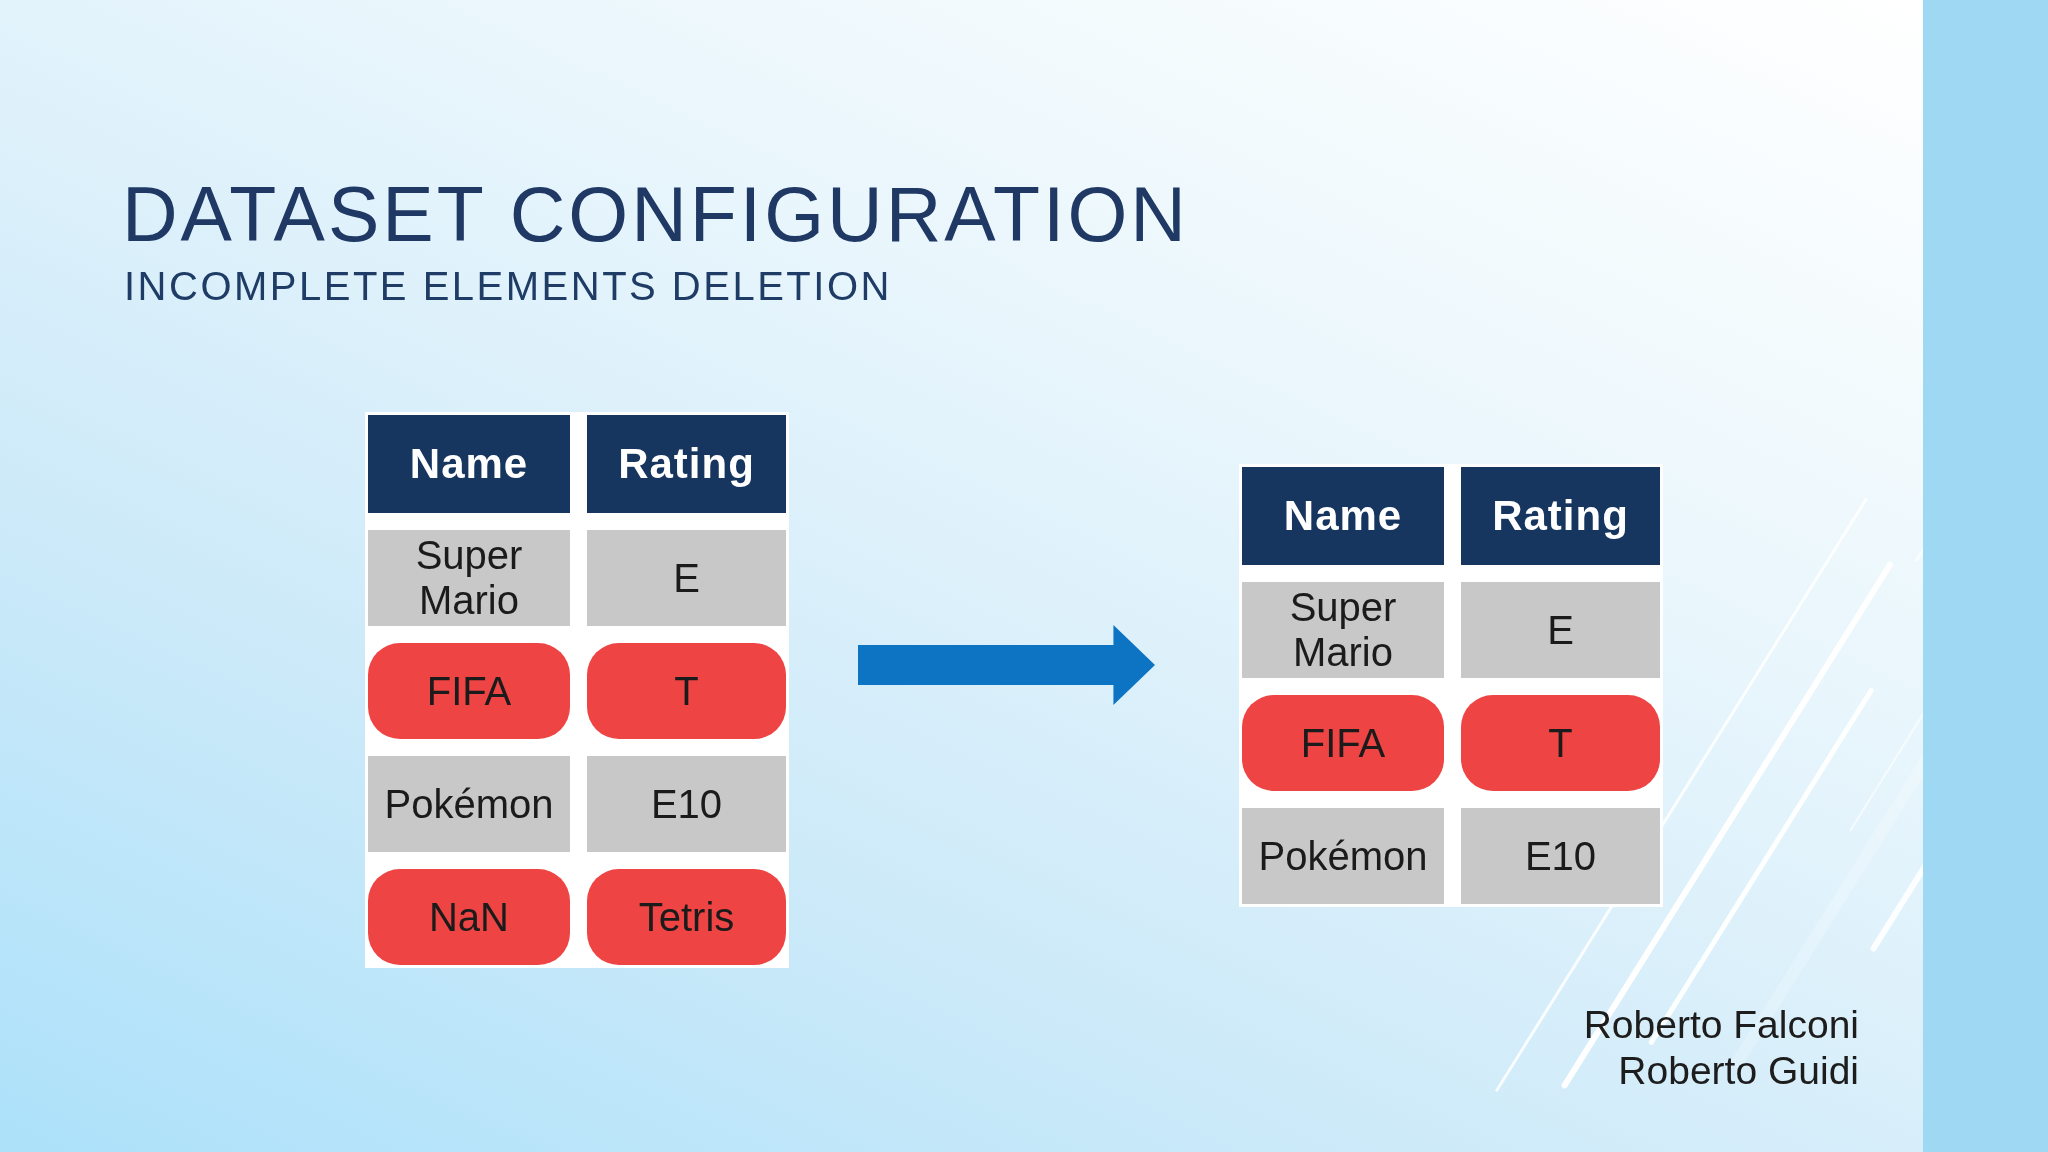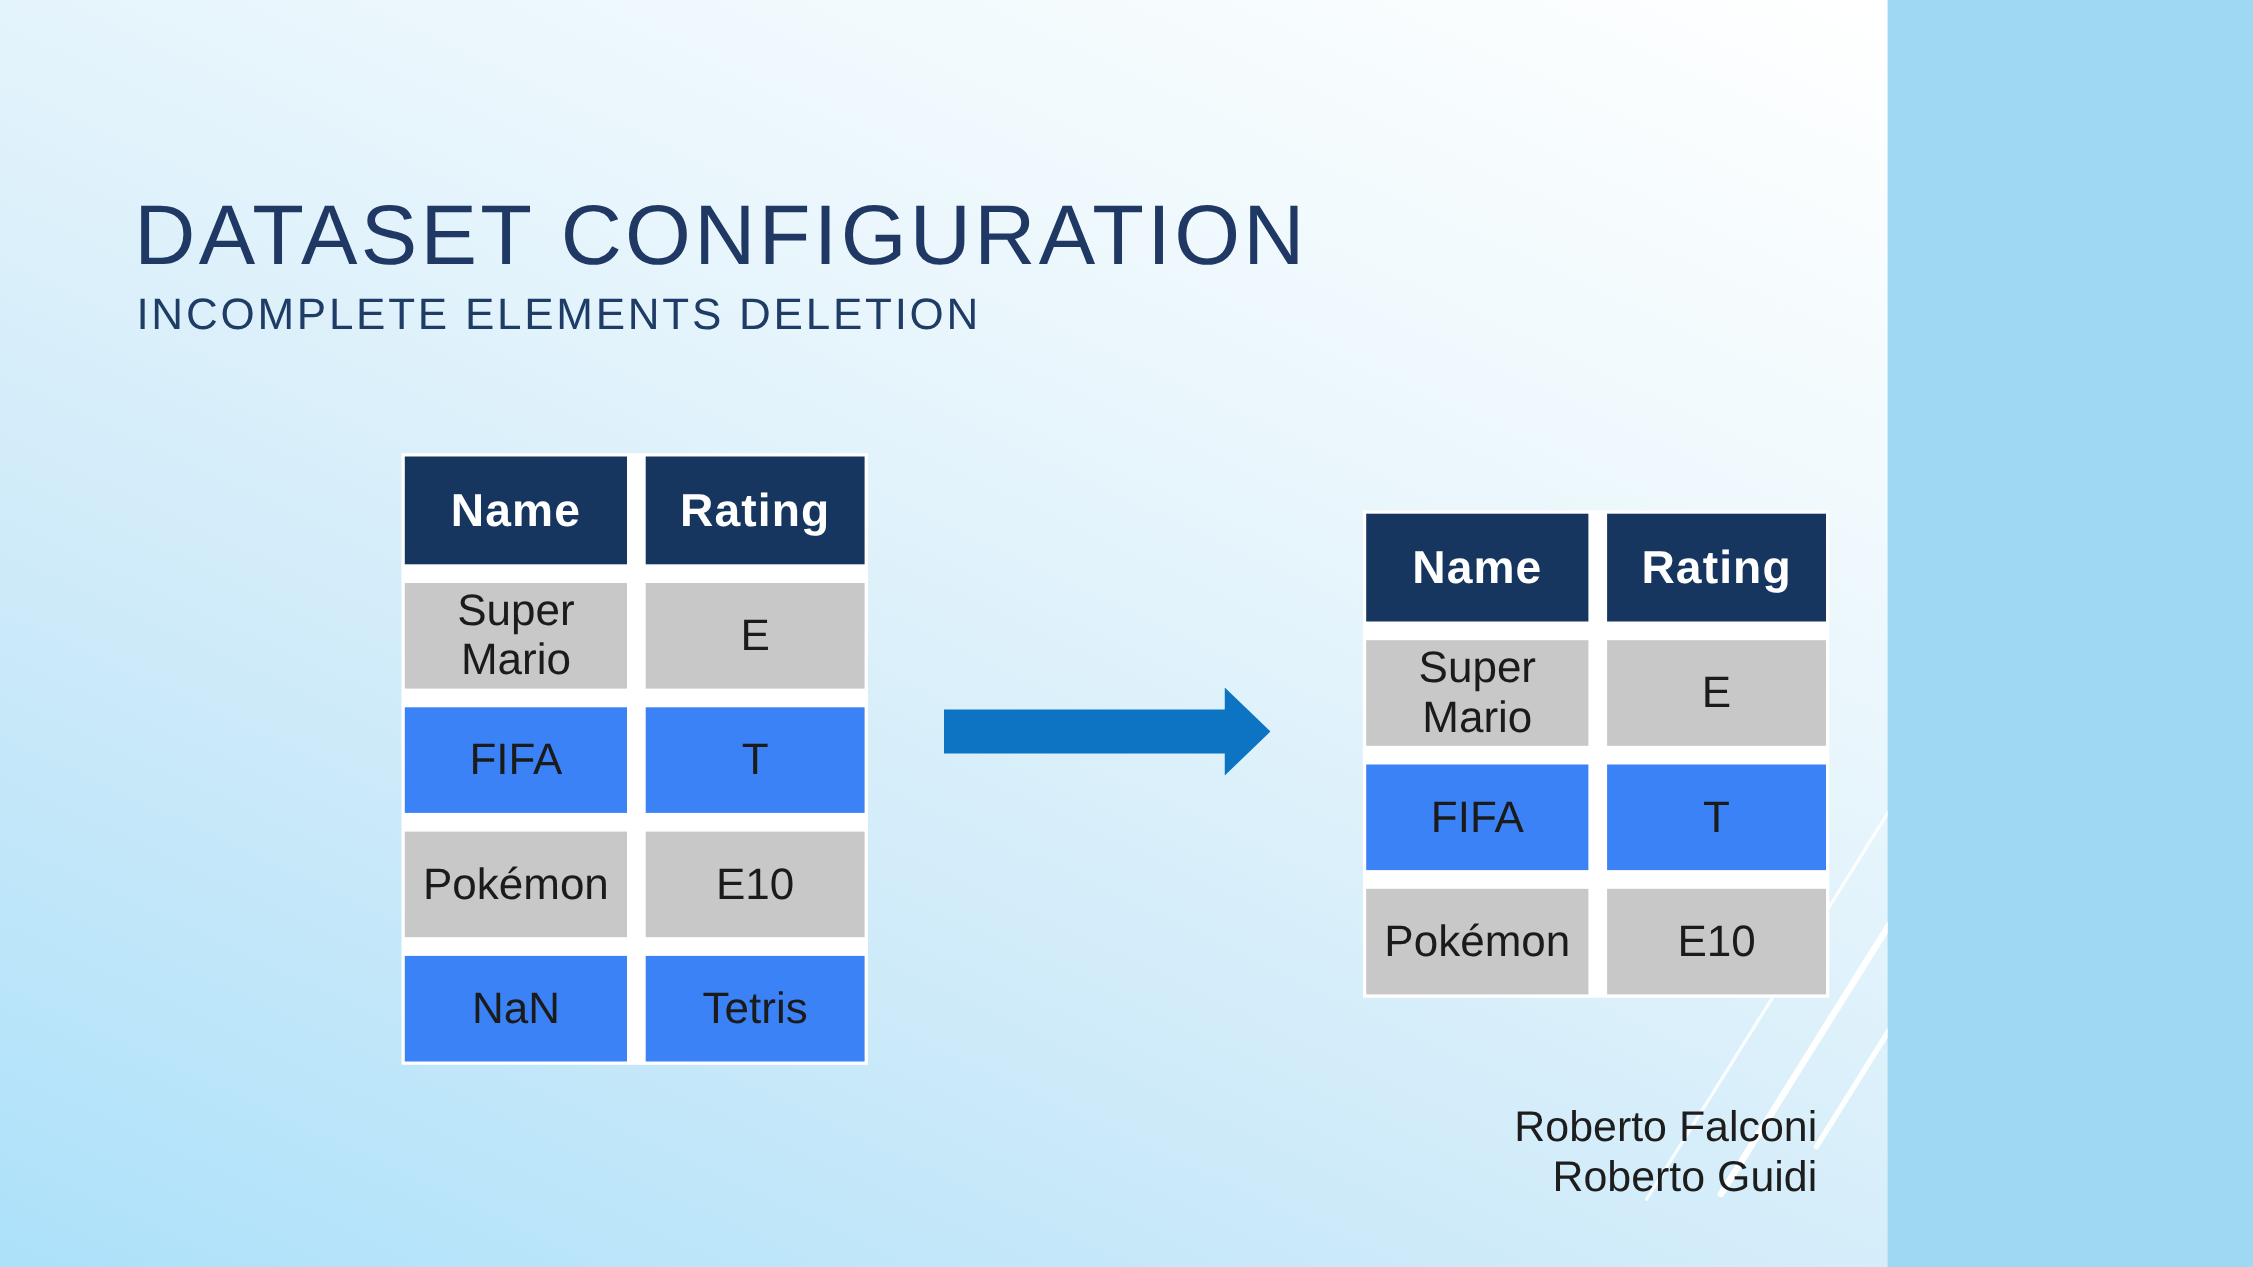--- a/index.html
+++ b/index.html
@@ -1,18 +1,18 @@
 <!DOCTYPE html>
 <html><head>
 <meta charset="utf-8">
 <style>
   html,body{margin:0;padding:0;background:#9fd8f2;}
   .slide{
     position:relative;
-    width:1716px;height:1152px;
+    width:1923px;height:1152px;
     overflow:hidden;
     background:linear-gradient(205deg,#ffffff 0%,#f2fafd 22%,#e7f5fc 38%,#cdeaf9 68%,#ace1fa 100%);
     font-family:"Liberation Sans", sans-serif;
   }
 
   
   .lines{position:absolute;inset:0;pointer-events:none;}
   .line{
     position:absolute;background:#ffffff;border-radius:3px;
     transform-origin:left center;transform:rotate(-58deg);
@@ -39,21 +39,21 @@
   .cell{
     display:flex;align-items:center;justify-content:center;
     text-align:center;line-height:1.12;
   }
   .th{
     background:#16365f;color:#ffffff;
     font-size:42px;font-weight:700;letter-spacing:1px;
   }
   .td{font-size:40px;color:#1b1b1b;padding:0 6px;box-sizing:border-box;}
   .row-dark{background:#c8c8c8;}
-  .row-light{background:#3b82f6;}
+  .row-light{background:#ef4444;border-radius:32px;}
 
   
   .arrow{
     position:absolute;left:858px;top:625px;width:297px;height:80px;
     background:#0d74c4;
     clip-path:polygon(0% 25%,86% 25%,86% 0%,100% 50%,86% 100%,86% 75%,0% 75%);
   }
 
   .attribution{
     position:absolute;right:64px;top:1002px;

